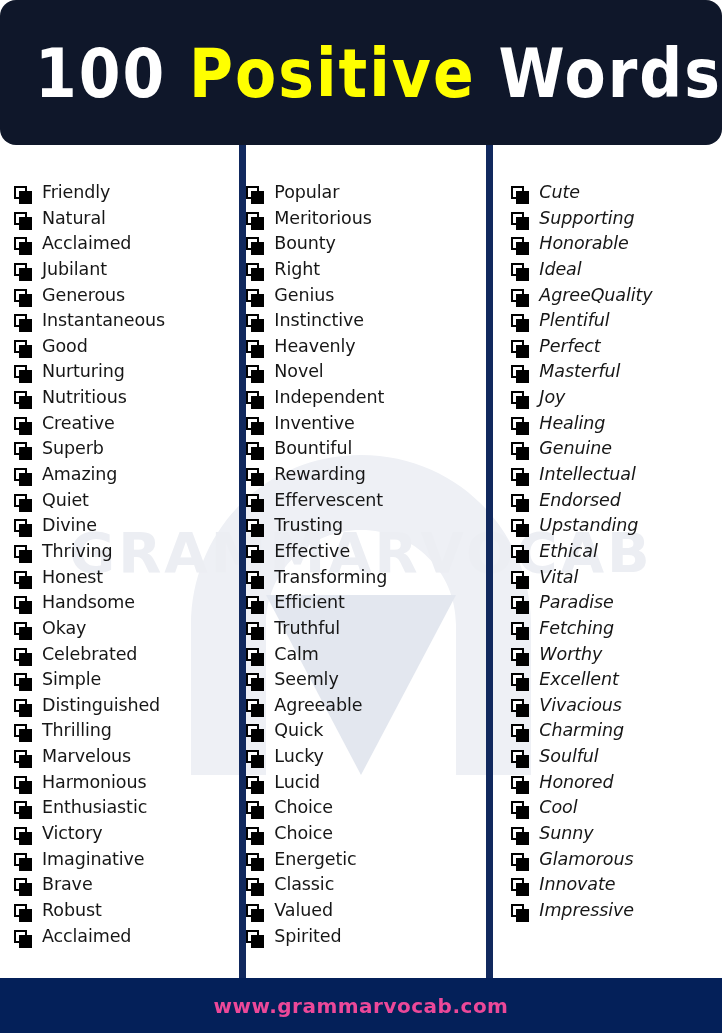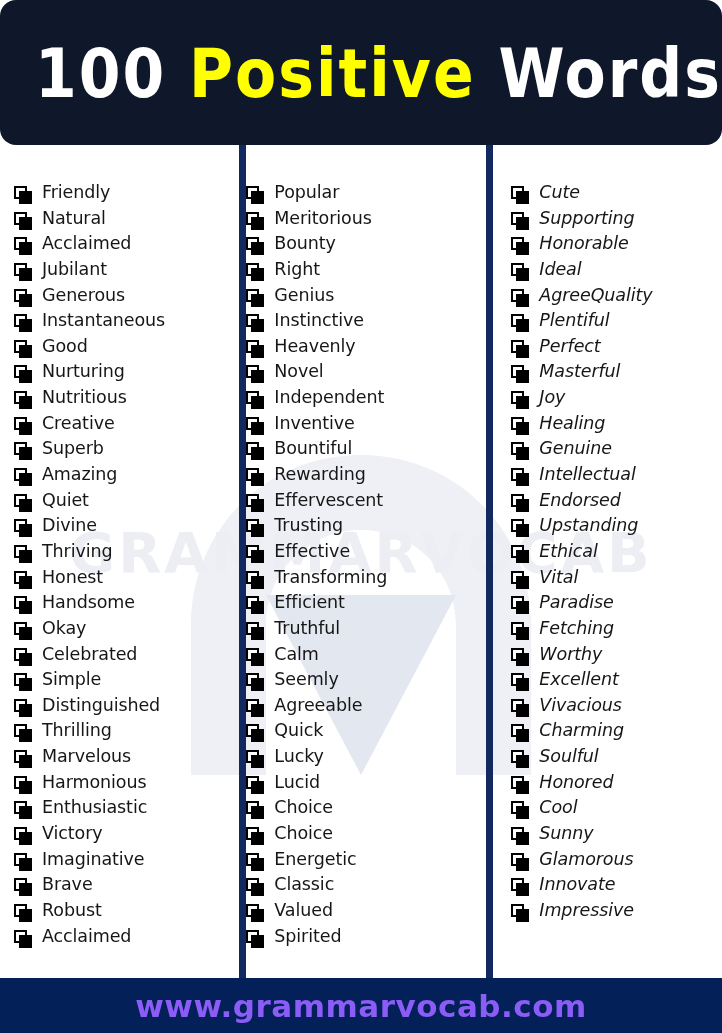--- a/index.html
+++ b/index.html
@@ -148,22 +148,22 @@
     height: 55px;
     background: #042059;
     display: flex;
     align-items: center;
     justify-content: center;
     z-index: 3;
   }
   .footer-text {
     font-family: "DejaVu Sans", sans-serif;
     font-weight: bold;
-    font-size: 31px;
-    color: #8b5cf6;
+    font-size: 20px;
+    color: #ec4899;
     letter-spacing: 0.5px;
     white-space: nowrap;
   }
 </style>
 </head>
 <body>
 
 <div class="page">
 
   <div class="header">

